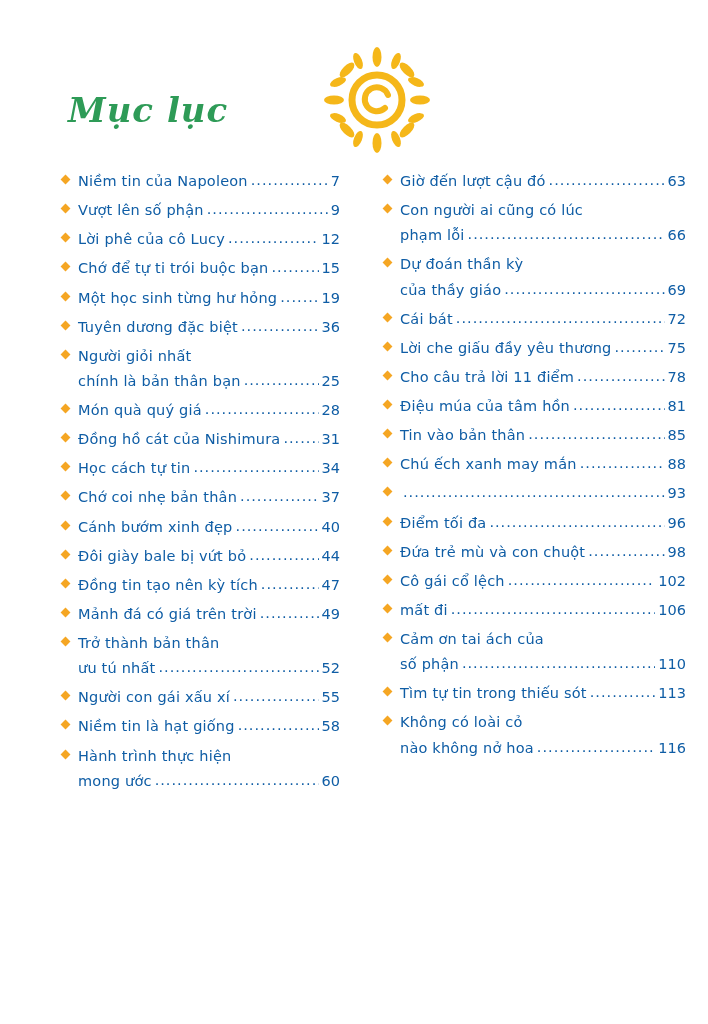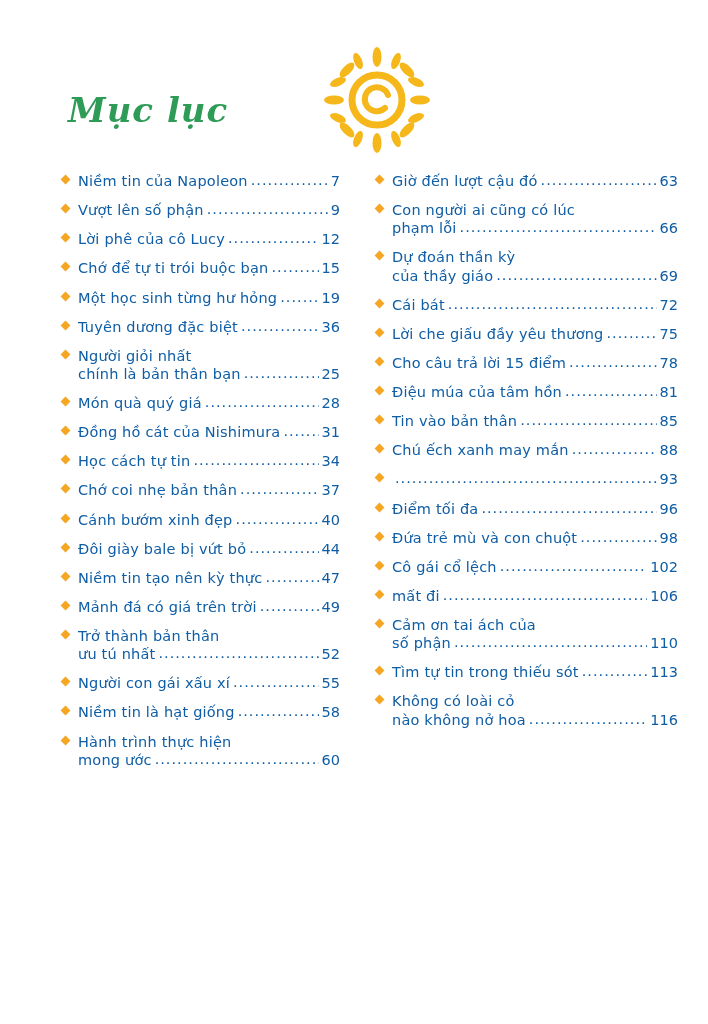--- a/index.html
+++ b/index.html
@@ -48,21 +48,21 @@
     height: 110px;
   }
 
   
   .toc {
     position: absolute;
     top: 172px;
     left: 0;
     width: 708px;
     display: flex;
-    gap: 4px;
+    gap: 12px;
   }
   .col {
     width: 354px;
     box-sizing: border-box;
   }
   .col-left  { padding-left: 62px;  padding-right: 14px; }
   .col-right { padding-left: 18px;  padding-right: 34px; }
 
   .entry {
     position: relative;
@@ -83,20 +83,21 @@
   }
   .line {
     display: flex;
     align-items: baseline;
     white-space: nowrap;
   }
   .line2 {
     display: flex;
     align-items: baseline;
     white-space: nowrap;
+    margin-top: 7px;
     padding-left: 0px;
   }
   .txt {
     color: #0f5da5;
     letter-spacing: 0.2px;
   }
   .dots {
     flex: 1 1 auto;
     overflow: hidden;
     margin: 0 3px;
@@ -249,21 +250,21 @@
           <span class="bullet"></span>
           <div class="line">
             <span class="txt">Đôi giày bale bị vứt bỏ</span>
             <span class="dots">............................................................</span>
             <span class="pg">44</span>
           </div>
         </div>
         <div class="entry">
           <span class="bullet"></span>
           <div class="line">
-            <span class="txt">Niềm tin tạo nên kỳ thực</span>
+            <span class="txt">Đồng tin tạo nên kỳ tích</span>
             <span class="dots">............................................................</span>
             <span class="pg">47</span>
           </div>
         </div>
         <div class="entry">
           <span class="bullet"></span>
           <div class="line">
             <span class="txt">Mảnh đá có giá trên trời</span>
             <span class="dots">............................................................</span>
             <span class="pg">49</span>
@@ -351,21 +352,21 @@
           <span class="bullet"></span>
           <div class="line">
             <span class="txt">Lời che giấu đầy yêu thương</span>
             <span class="dots">............................................................</span>
             <span class="pg">75</span>
           </div>
         </div>
         <div class="entry">
           <span class="bullet"></span>
           <div class="line">
-            <span class="txt">Cho câu trả lời 15 điểm</span>
+            <span class="txt">Cho câu trả lời 11 điểm</span>
             <span class="dots">............................................................</span>
             <span class="pg">78</span>
           </div>
         </div>
         <div class="entry">
           <span class="bullet"></span>
           <div class="line">
             <span class="txt">Điệu múa của tâm hồn</span>
             <span class="dots">............................................................</span>
             <span class="pg">81</span>

